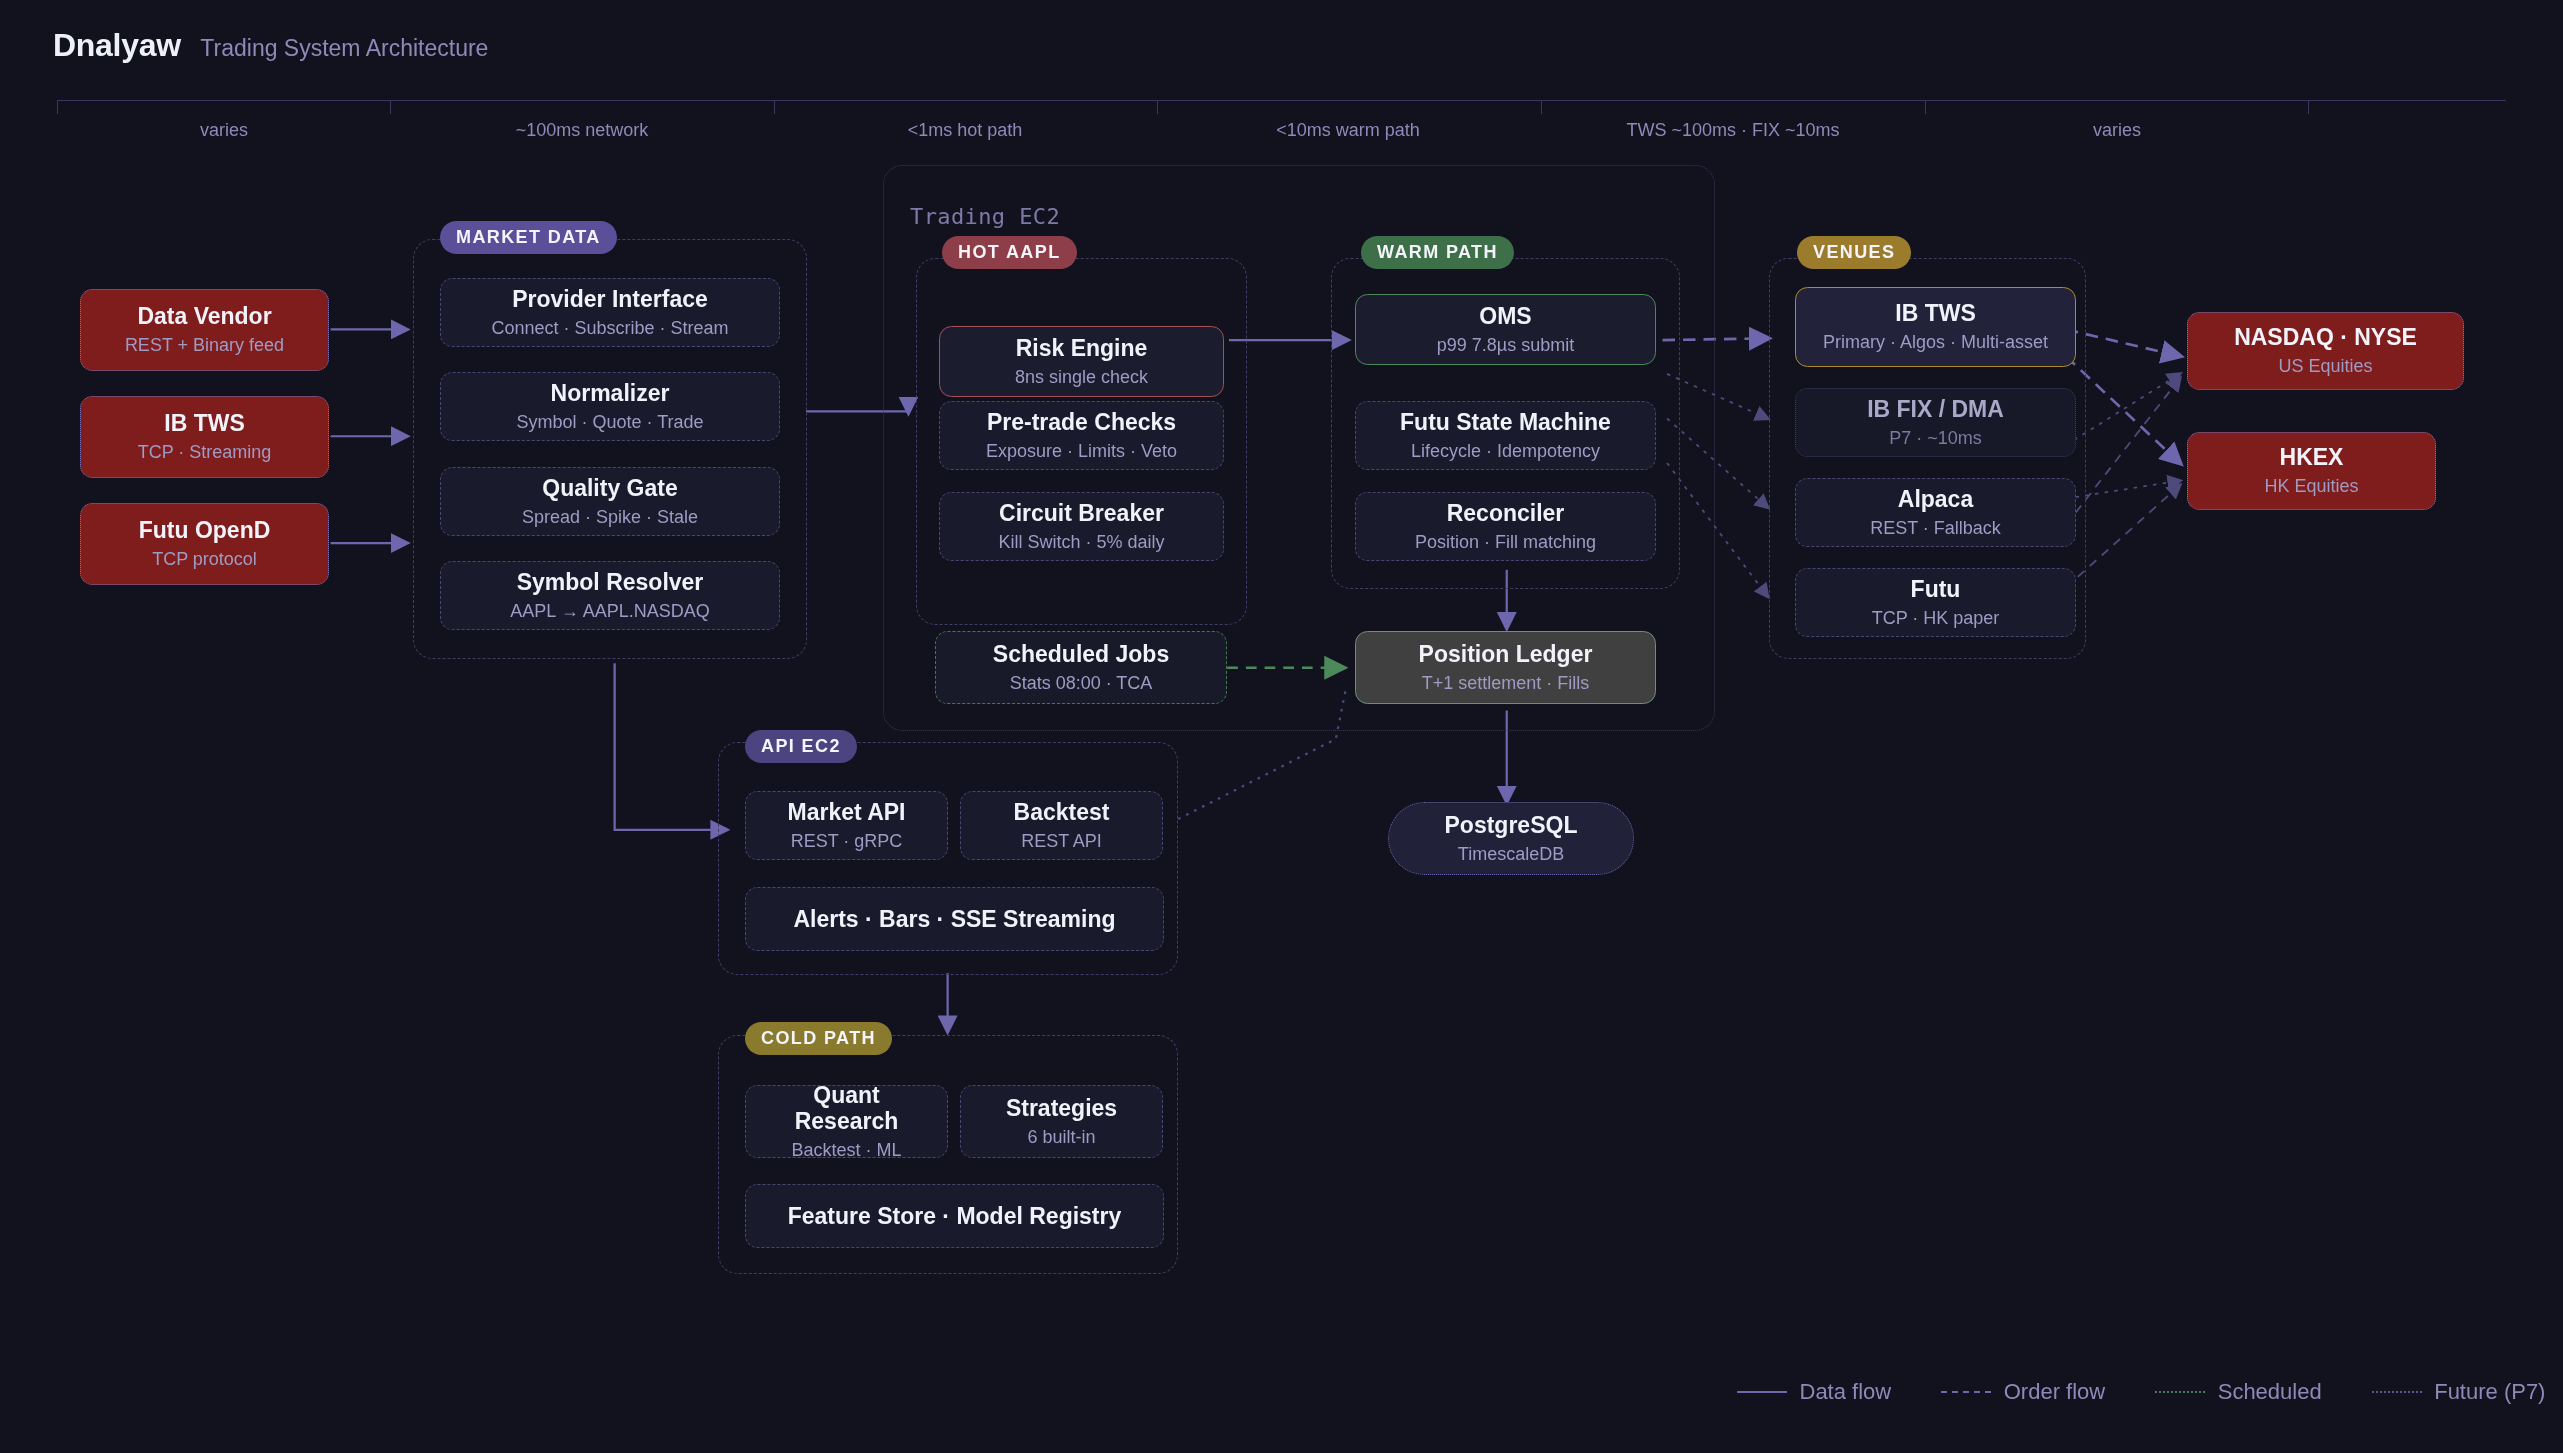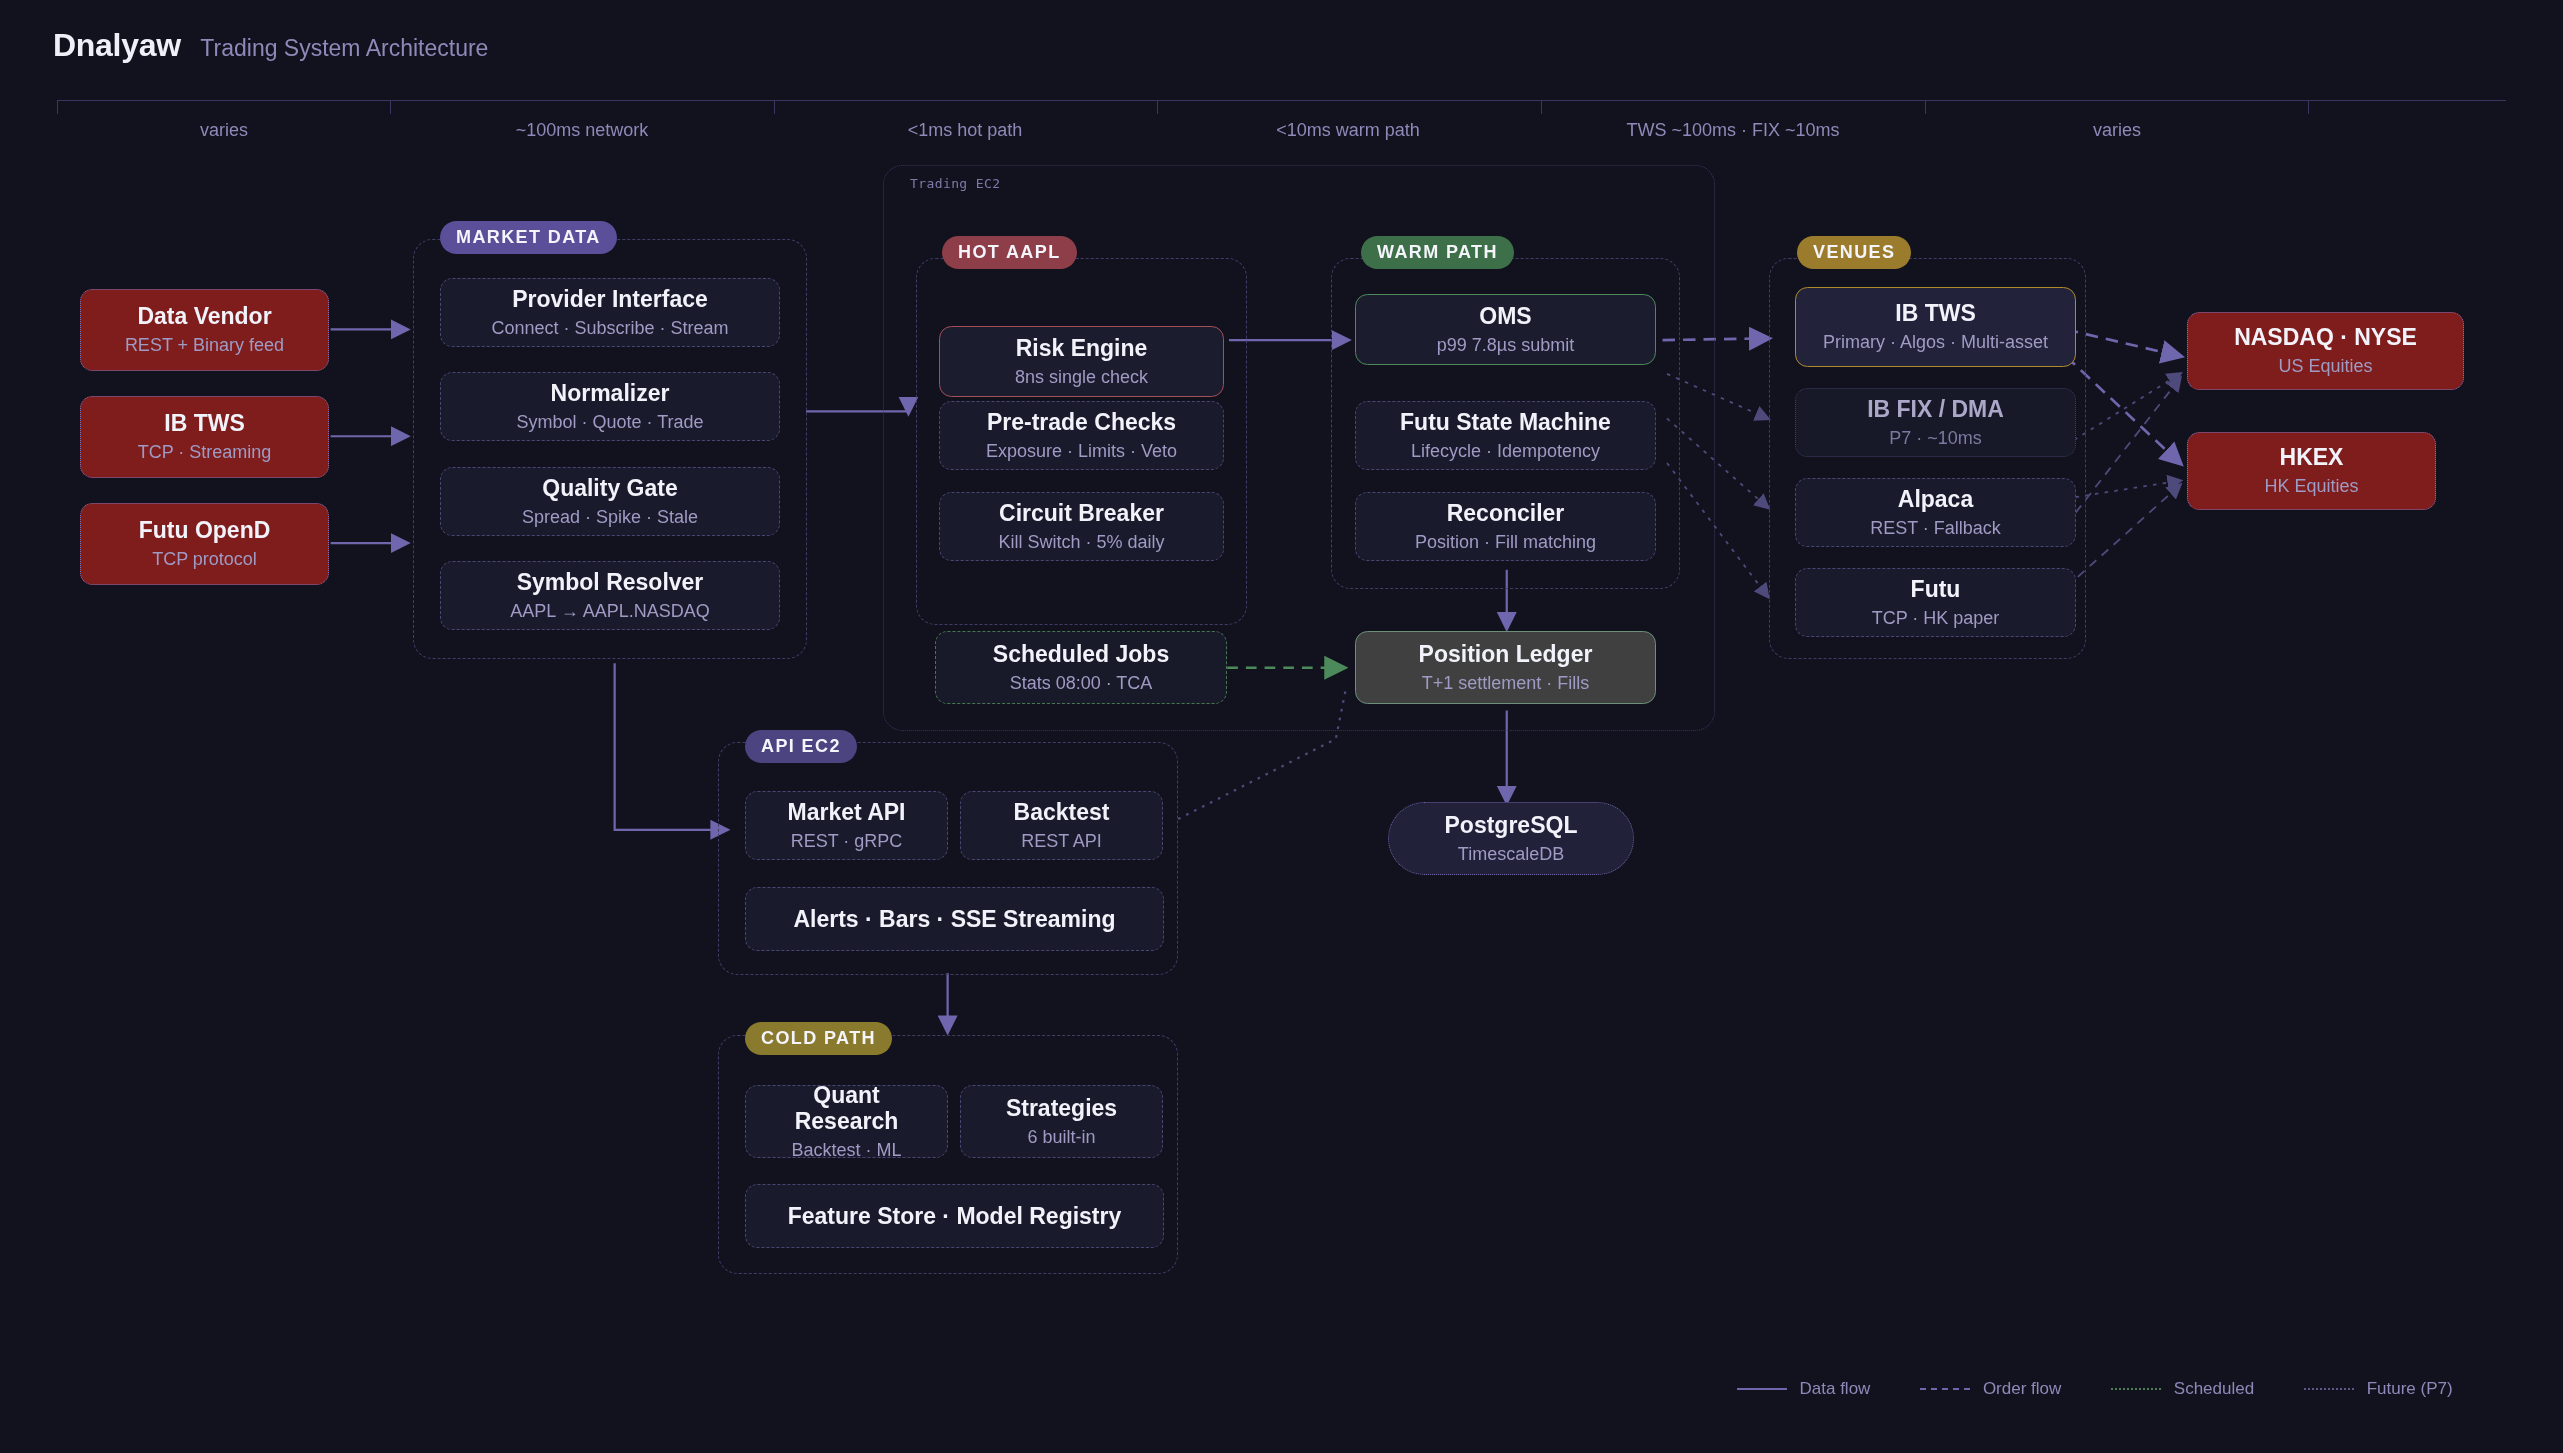--- a/index.html
+++ b/index.html
@@ -58,31 +58,31 @@
   }
   .c-market { background:#5b4f99; }
   .c-hot    { background:#8d3e48; }
   .c-warm   { background:#3d7049; }
   .c-venues { background:#9a7c2c; }
   .c-api    { background:#4b4480; }
   .c-cold   { background:#8a7a2e; }
 
   .ec2-label {
     position:absolute; font-family:"DejaVu Sans Mono", monospace;
-    font-size:13px; color:#7e7aa8; letter-spacing:0.4px;
+    font-size:22px; color:#7e7aa8; letter-spacing:0.4px;margin-top:28px;
   }
 
   
   #wires { position:absolute; left:0; top:0; width:2563px; height:1453px; pointer-events:none; }
 
   
   .legend { position:absolute; left:1737px; top:1379px; display:flex; align-items:center; gap:50px; }
   .leg-item { display:flex; align-items:center; gap:12.5px; }
   .leg-swatch { width:50px; height:0; border-top-width:2.7px; border-top-style:solid; }
-  .leg-lbl { font-size:17px; color:#8d89b8; white-space:nowrap; }
+  .leg-lbl { font-size:22px; color:#8d89b8; white-space:nowrap; }
 </style>
 </head>
 <body>
 
 <div id="stage">
 
   <div class="hdr">
     <span class="hdr-brand">Dnalyaw</span>
     <span class="hdr-sub">Trading System Architecture</span>
   </div>

